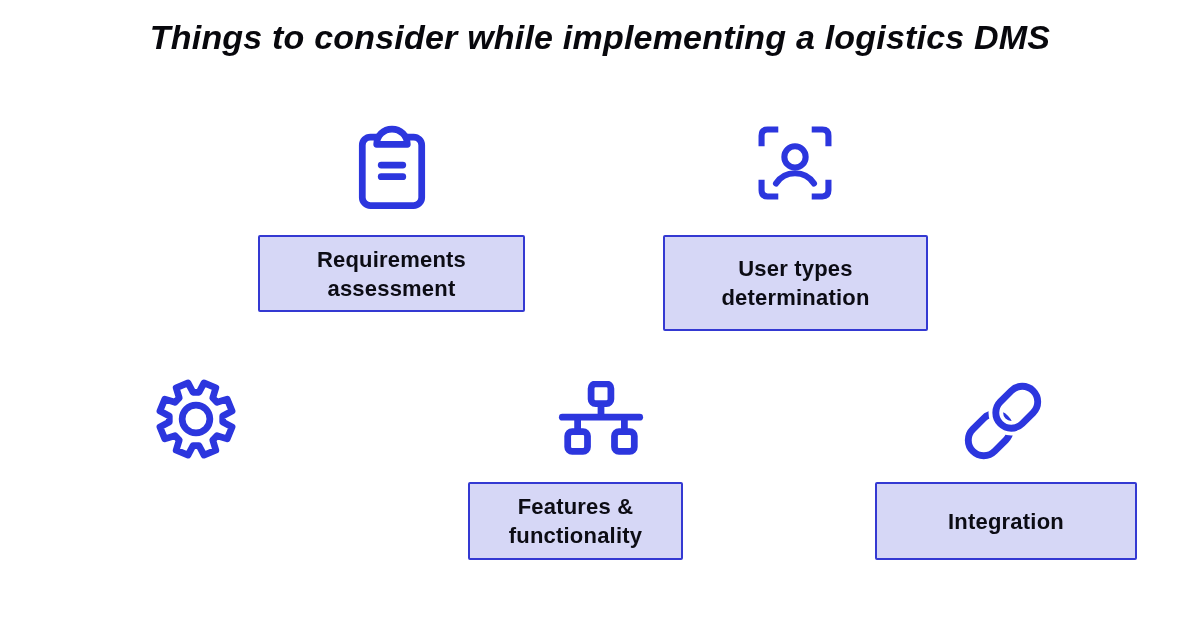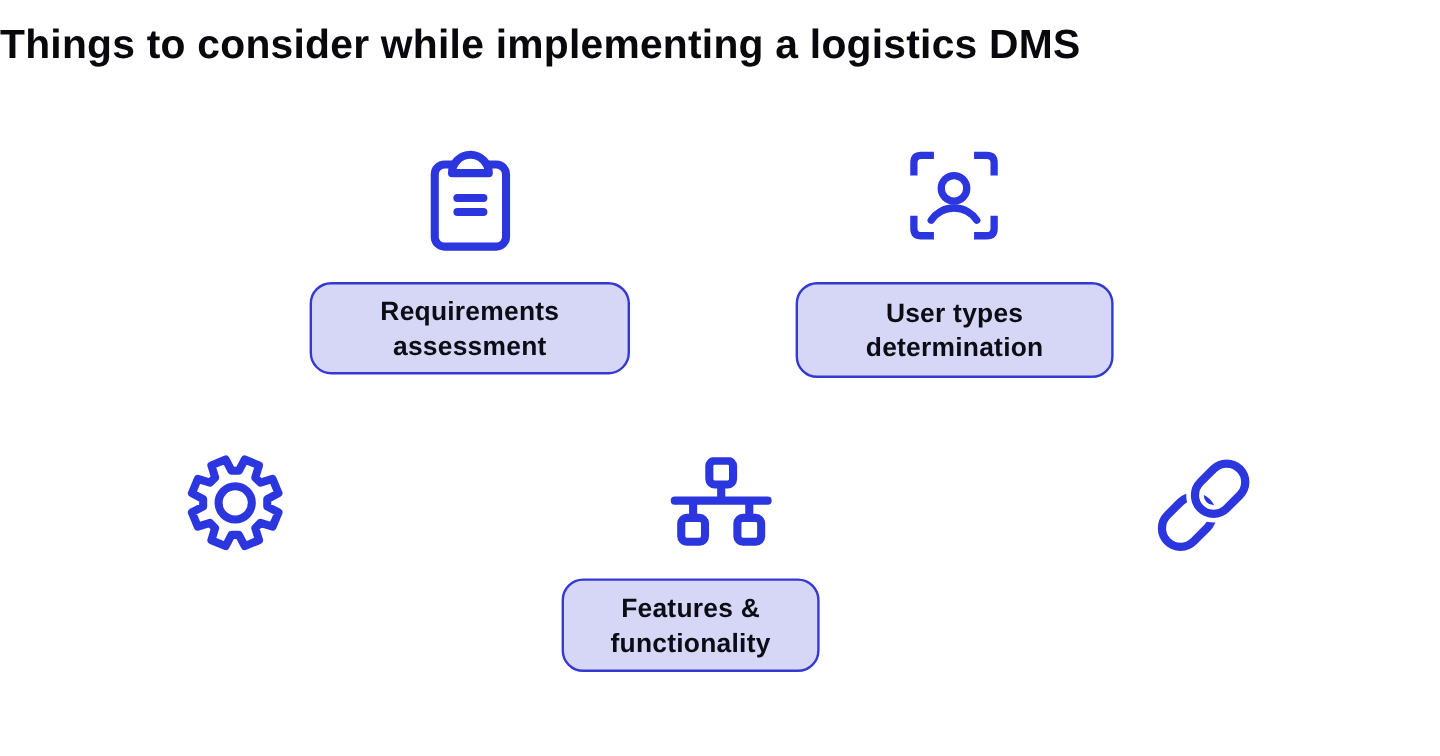--- a/index.html
+++ b/index.html
@@ -9,36 +9,37 @@
     height: 630px;
     background: var(--background, #fff);
     font-family: "Liberation Sans", sans-serif;
     overflow: hidden;
   }
   .title {
     position: absolute;
     left: 0; top: 18px;
     width: 100%;
     margin: 0;
-    text-align: left;
+    text-align: center;
     font-size: 34px;
     font-weight: bold;
     letter-spacing: 0.2px;
     color: var(--title, #08080d);
+    font-style: italic;
   }
   .icon-wrap {
     position: absolute;
     color: var(--icon-stroke, #2c36de);
   }
   .icon-wrap svg { display: block; width: 100%; height: 100%; }
   .label-box {
     position: absolute;
     background: var(--box-fill, #d6d7f6);
     border: 2.5px solid var(--box-border, #3439d2);
-    border-radius: 18px;
+    border-radius: 2px;
     box-sizing: border-box;
     display: flex;
     align-items: center;
     justify-content: center;
   }
   .label {
     font-size: 22px;
     line-height: 29px;
     font-weight: 600;
     color: var(--text, #0c0c14);
@@ -70,21 +71,21 @@
   <div class="icon-wrap" style="left:757px;top:125px;width:76px;height:76px">
     <svg viewBox="0 0 100 100" fill="none" stroke="currentColor" stroke-width="8">
       <path d="M6,28 V14 Q6,6 14,6 H28"></path>
       <path d="M72,6 H86 Q94,6 94,14 V28"></path>
       <path d="M94,72 V86 Q94,94 86,94 H72"></path>
       <path d="M28,94 H14 Q6,94 6,86 V72"></path>
       <circle cx="50" cy="42" r="14"></circle>
       <path d="M25,77 A30,30 0 0 1 75,77" stroke-linecap="round"></path>
     </svg>
   </div>
-  <div class="label-box" style="left:663px;top:235px;width:265px;height:80px">
+  <div class="label-box" style="left:663px;top:235px;width:265px;height:96px">
     <div class="label">User types
 determination</div>
   </div>
 
   <div class="icon-wrap" style="left:154px;top:377px;width:84px;height:84px">
     <svg viewBox="0 0 100 100" fill="none" stroke="currentColor" stroke-width="8">
       <polygon id="gear-poly" points="92.96,59.52 87.11,73.64 75.04,69.92 69.92,75.04 73.64,87.11 59.52,92.96 53.62,81.79 46.38,81.79 40.48,92.96 26.36,87.11 30.08,75.04 24.96,69.92 12.89,73.64 7.04,59.52 18.21,53.62 18.21,46.38 7.04,40.48 12.89,26.36 24.96,30.08 30.08,24.96 26.36,12.89 40.48,7.04 46.38,18.21 53.62,18.21 59.52,7.04 73.64,12.89 69.92,24.96 75.04,30.08 87.11,26.36 92.96,40.48 81.79,46.38 81.79,53.62" stroke-linejoin="round"></polygon>
       <circle cx="50" cy="50" r="16.5"></circle>
     </svg>
   </div>
@@ -105,14 +106,17 @@
 functionality</div>
   </div>
 
   <div class="icon-wrap" style="left:960px;top:378px;width:86px;height:86px">
     <svg viewBox="0 0 100 100" fill="none">
       <rect x="7" y="48" width="54" height="36" rx="18" stroke="currentColor" stroke-width="8" transform="rotate(-45 34 66)"></rect>
       <rect x="39" y="16" width="54" height="36" rx="18" stroke="#ffffff" stroke-width="17" transform="rotate(-45 66 34)"></rect>
       <rect x="39" y="16" width="54" height="36" rx="18" stroke="currentColor" stroke-width="8" transform="rotate(-45 66 34)"></rect>
     </svg>
   </div>
+  <div class="label-box" style="left:875px;top:482px;width:262px;height:78px">
+    <div class="label">Integration</div>
+  </div>
 
 </div>
 
 </body></html>

